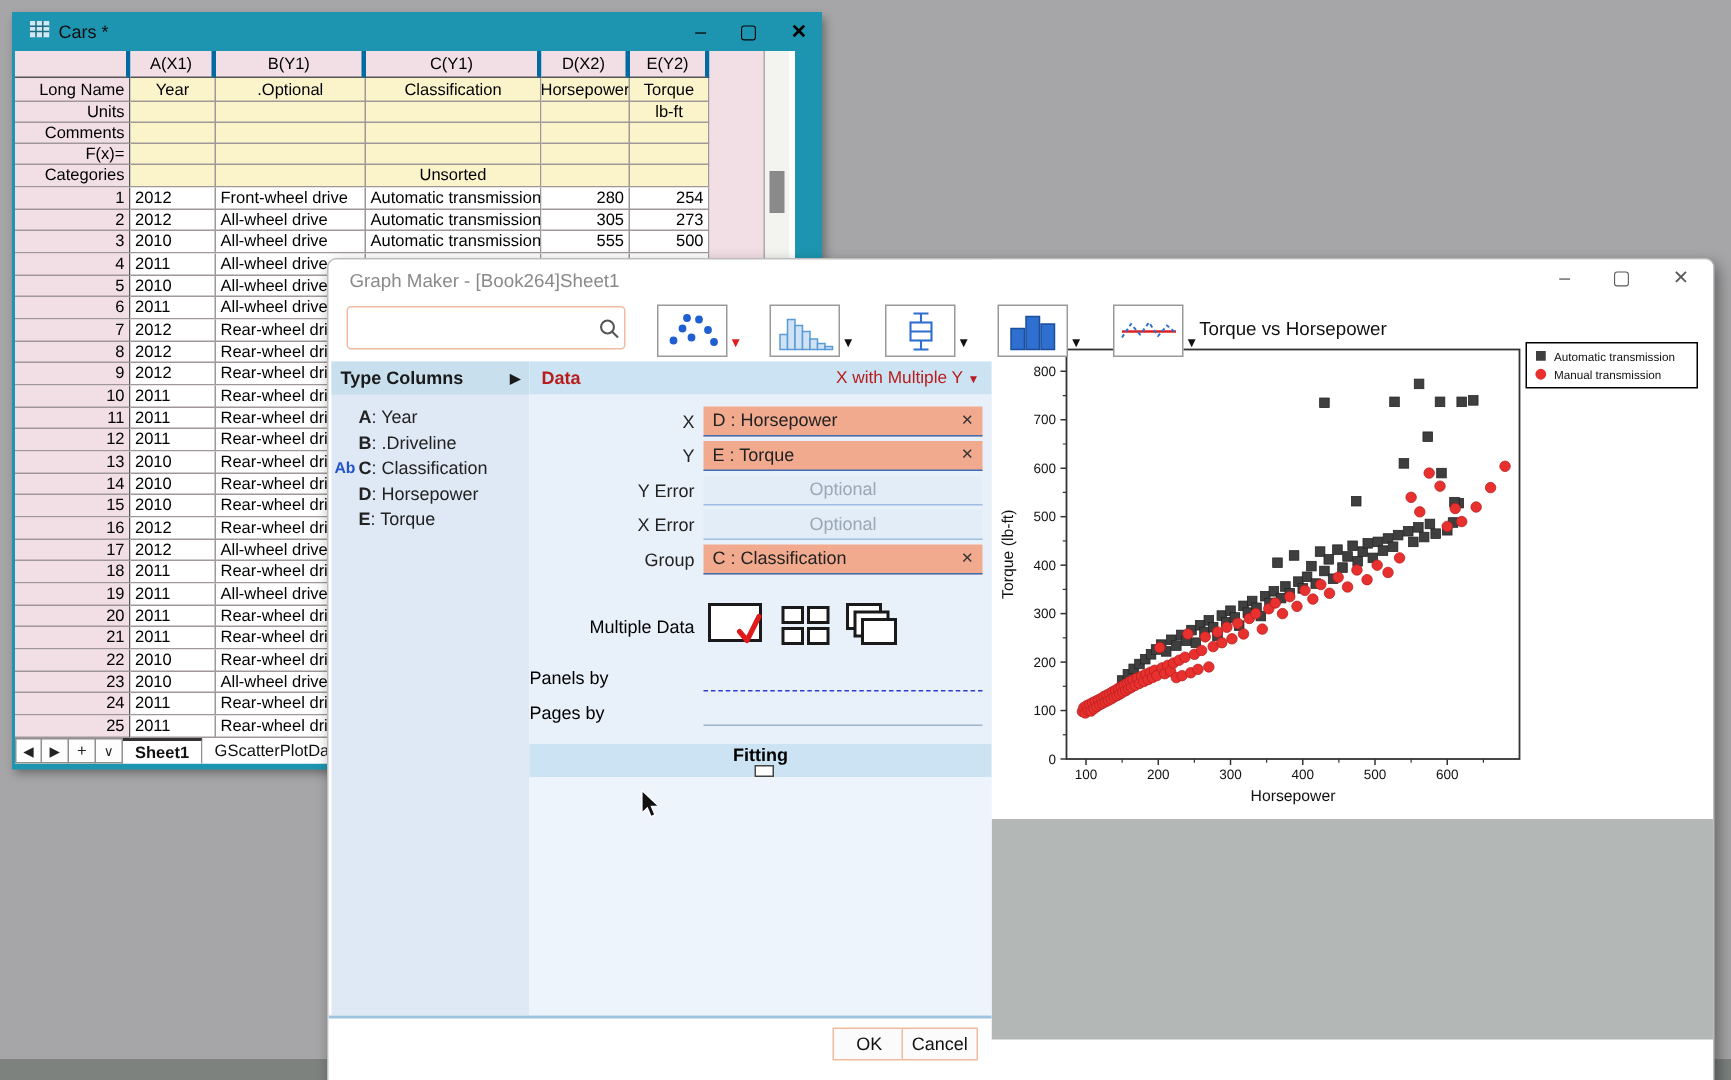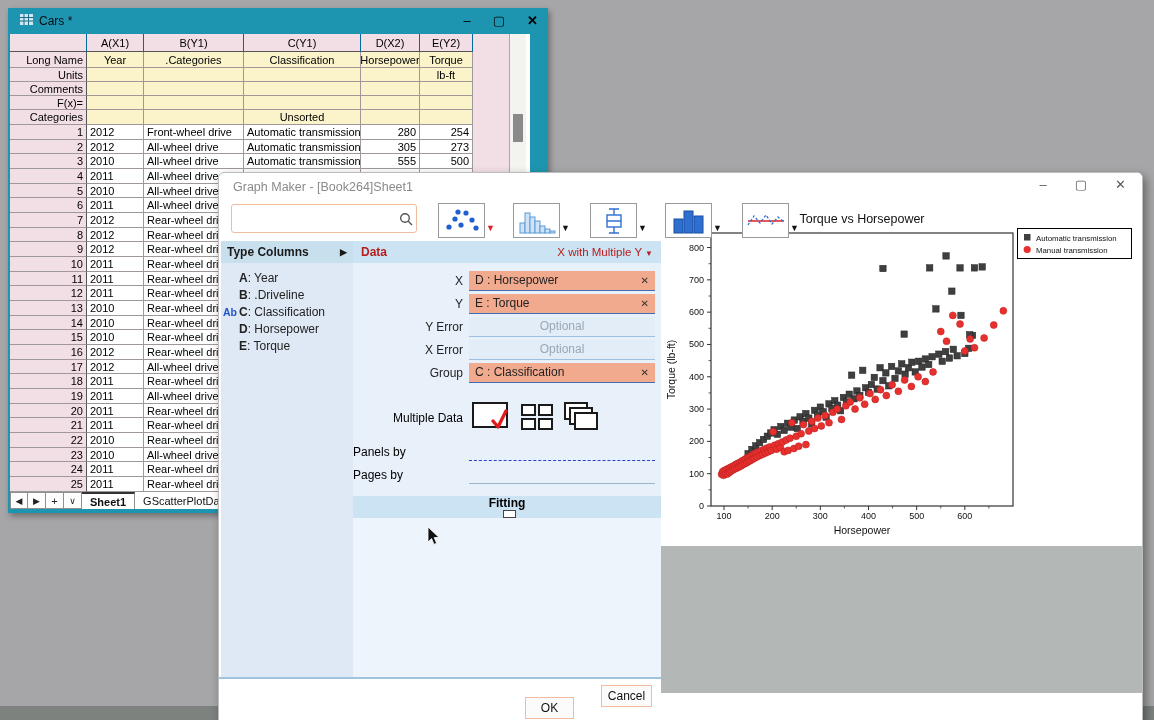--- a/index.html
+++ b/index.html
@@ -13,21 +13,21 @@
   
   #cars-win { position:absolute; left:8px; top:8px; width:540px; height:505px; background:#1e95b0; box-shadow:2px 3px 6px rgba(0,0,0,.35); }
   .cars-titlebar { height:26px; display:flex; align-items:center; padding:0 10px 0 12px; color:#0c0c0c; font-size:12px; }
   .cars-title-text { margin-left:6px; }
   .cars-controls { margin-left:auto; display:flex; gap:22px; font-size:13px; color:#000; }
   .cars-controls span { cursor:default; line-height:20px; }
   .cars-content { position:absolute; left:2px; top:26px; width:520px; height:458px; background:#fff; display:flex; font-size:11px; overflow:hidden; }
   .sheet-table { width:463px; }
   .srow { display:grid; grid-template-columns:77px 57px 100px 117px 59px 53px; }
   .scell { border-right:1px solid #a09898; border-bottom:1px solid #a09898; padding:0 3px; white-space:nowrap; overflow:hidden; display:flex; align-items:center; }
-  .hdr .scell { background:#f2dfe5; justify-content:center; border-right:1px solid #0369a1; border-bottom:1px solid #555; }
+  .hdr .scell { background:#f2dfe5; justify-content:center; border-right:3px solid #0369a1; border-bottom:1px solid #555; }
   .lblrow .scell:first-child { background:#f2dfe5; justify-content:flex-end; border-right:1px solid #555; }
   .lblrow .scell { background:#fbf4cb; justify-content:center; }
   .datarow .scell:first-child { background:#f2dfe5; justify-content:flex-end; border-right:1px solid #555; }
   .datarow .scell { background:#fff; }
   .al { justify-content:flex-start !important; }
   .ar { justify-content:flex-end !important; }
   .pink-strip { width:37px; background:#f2dfe5; border-right:1px solid #b0a8a8; }
   .vscroll { width:16px; background:#f3f3ef; position:relative; }
   .vscroll .thumb { position:absolute; left:3px; top:80px; width:10px; height:28px; background:#8a8a8a; }
   .cars-tabbar { position:absolute; left:2px; top:484px; width:520px; height:17px; background:#fff; display:flex; align-items:stretch; font-size:11px; }
@@ -73,21 +73,21 @@
   .drop-row .dlab { width:110px; }
   .dropline { margin-left:6px; width:186px; height:18px; }
   .dropline.dashed { border-bottom:1.5px dashed #2b3fd0; }
   .dropline.solid { border-bottom:1px solid #9ab4cc; }
   .fit-header { height:22px; background:#cbe3f2; display:flex; align-items:center; padding:0 8px; font-weight:bold;flex-direction:column; }
   .fit-check { width:13px; height:13px; border:1px solid #444; background:#fff; margin-left:5px; }
   .below-fit { background:#eef4fb; height:160px; }
 
   .gm-footer { position:absolute; left:0; top:504px; width:442px; height:29px; background:#fff; border-top:2px solid #9fc4de; z-index:2; }
   .gm-btn { position:absolute; top:6px; height:22px; border:1px solid #f0bb9f; background:#fbfbfb; font-size:12px; color:#111; display:flex; align-items:center; justify-content:center; font-family:"Liberation Sans",sans-serif; }
-  #ok-btn { left:306px; width:49px;margin-top:12px; }
+  #ok-btn { left:336px; width:49px; }
   #cancel-btn { left:382px; width:51px; }
 
   .gm-preview { position:absolute; left:442px; top:0; width:483px; height:533px; background:#fff; z-index:1; }
   .gm-gray { position:absolute; left:0; top:373px; width:483px; height:147px; background:#b3b7b6; }
   .graph-page { position:absolute; left:0; top:28px; width:483px; height:345px; background:#fff; }
 
   
   #cursor { position:absolute; left:427px; top:526px; z-index:50; }
 </style>
 </head>
@@ -116,21 +116,21 @@
           <div class="scell "></div>
           <div class="scell ">A(X1)</div>
           <div class="scell ">B(Y1)</div>
           <div class="scell ">C(Y1)</div>
           <div class="scell ">D(X2)</div>
           <div class="scell ">E(Y2)</div>
         </div>
         <div class="srow lblrow" style="height: 16px;">
           <div class="scell ">Long Name</div>
           <div class="scell ">Year</div>
-          <div class="scell ">.Categories</div>
+          <div class="scell ">.Optional</div>
           <div class="scell ">Classification</div>
           <div class="scell ">Horsepower</div>
           <div class="scell ">Torque</div>
         </div>
         <div class="srow lblrow" style="height: 14px;">
           <div class="scell ">Units</div>
           <div class="scell "></div>
           <div class="scell "></div>
           <div class="scell "></div>
           <div class="scell "></div>

